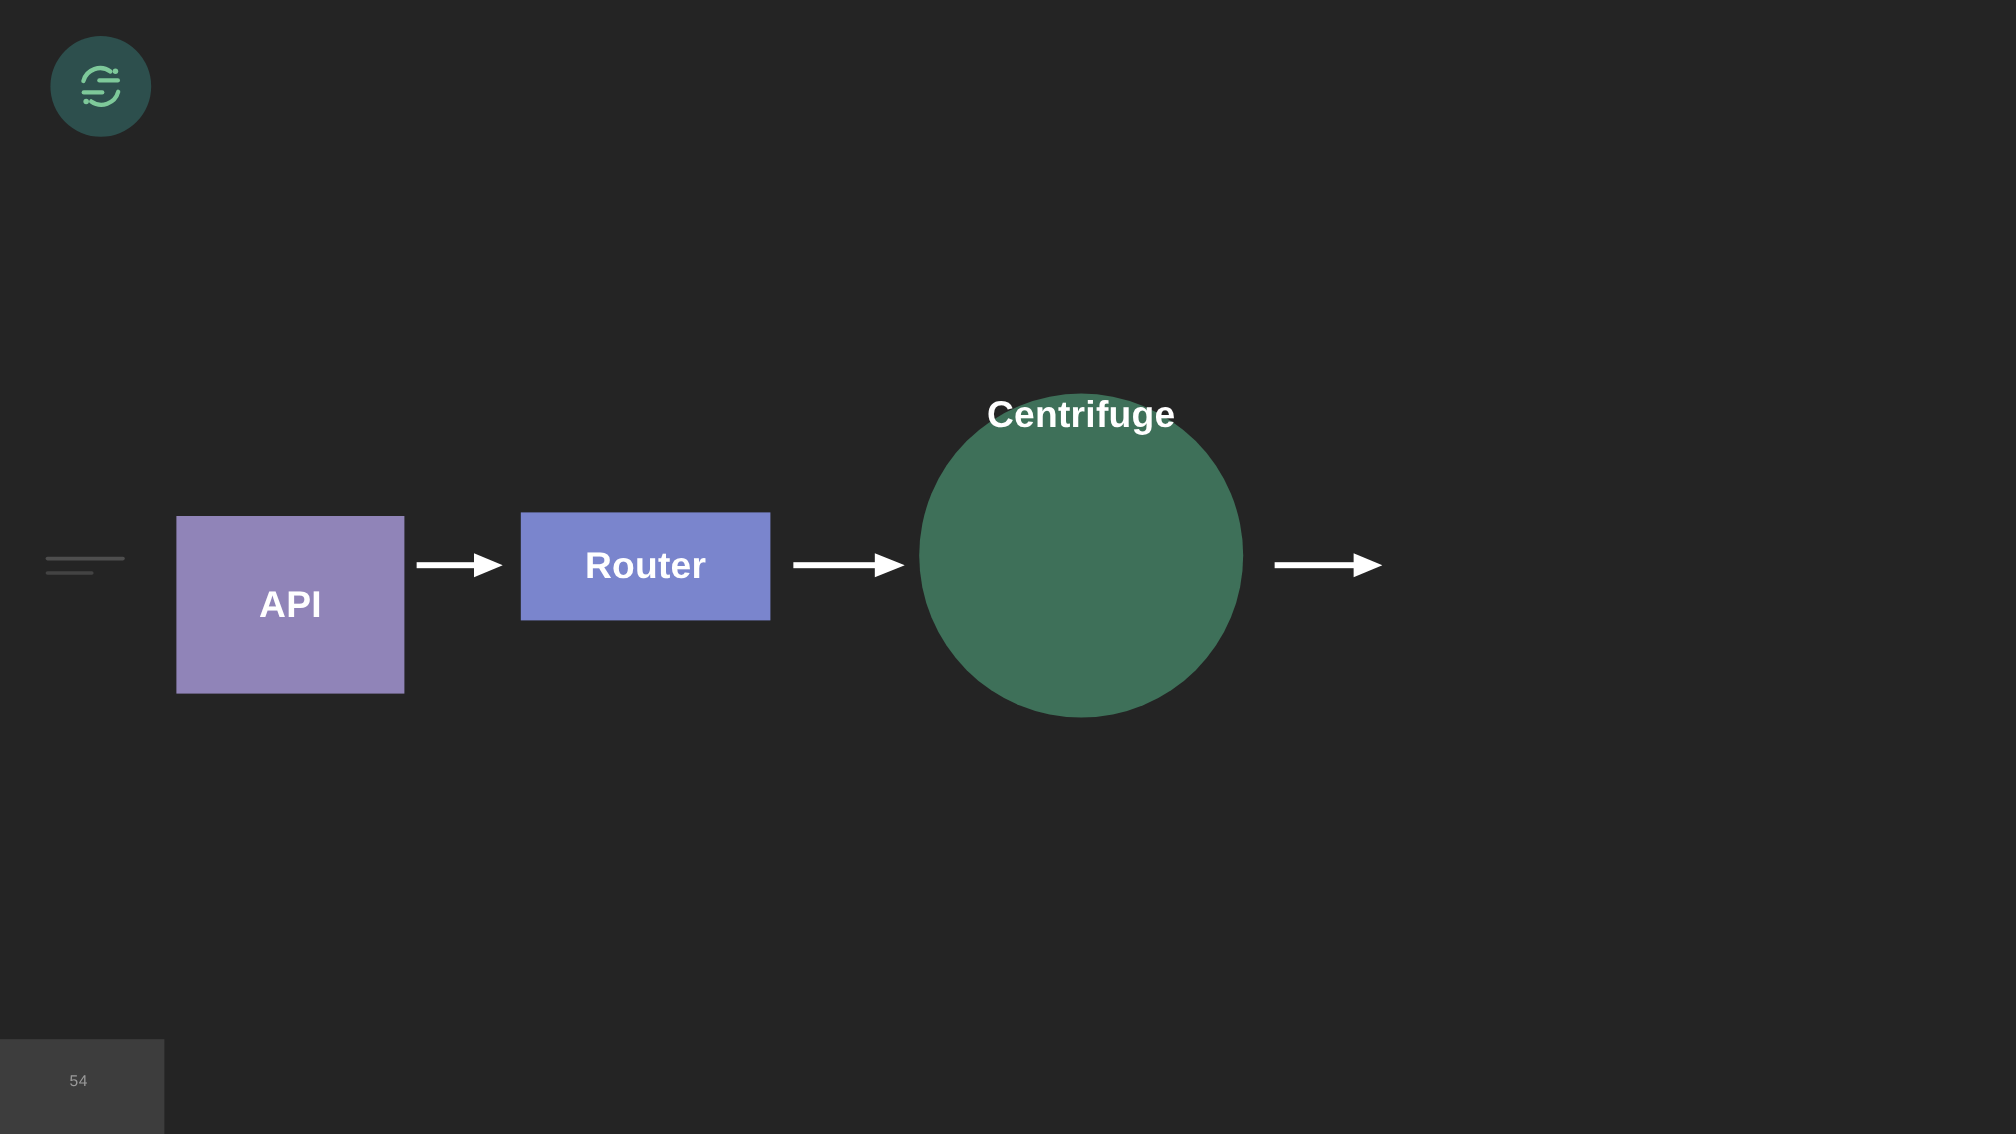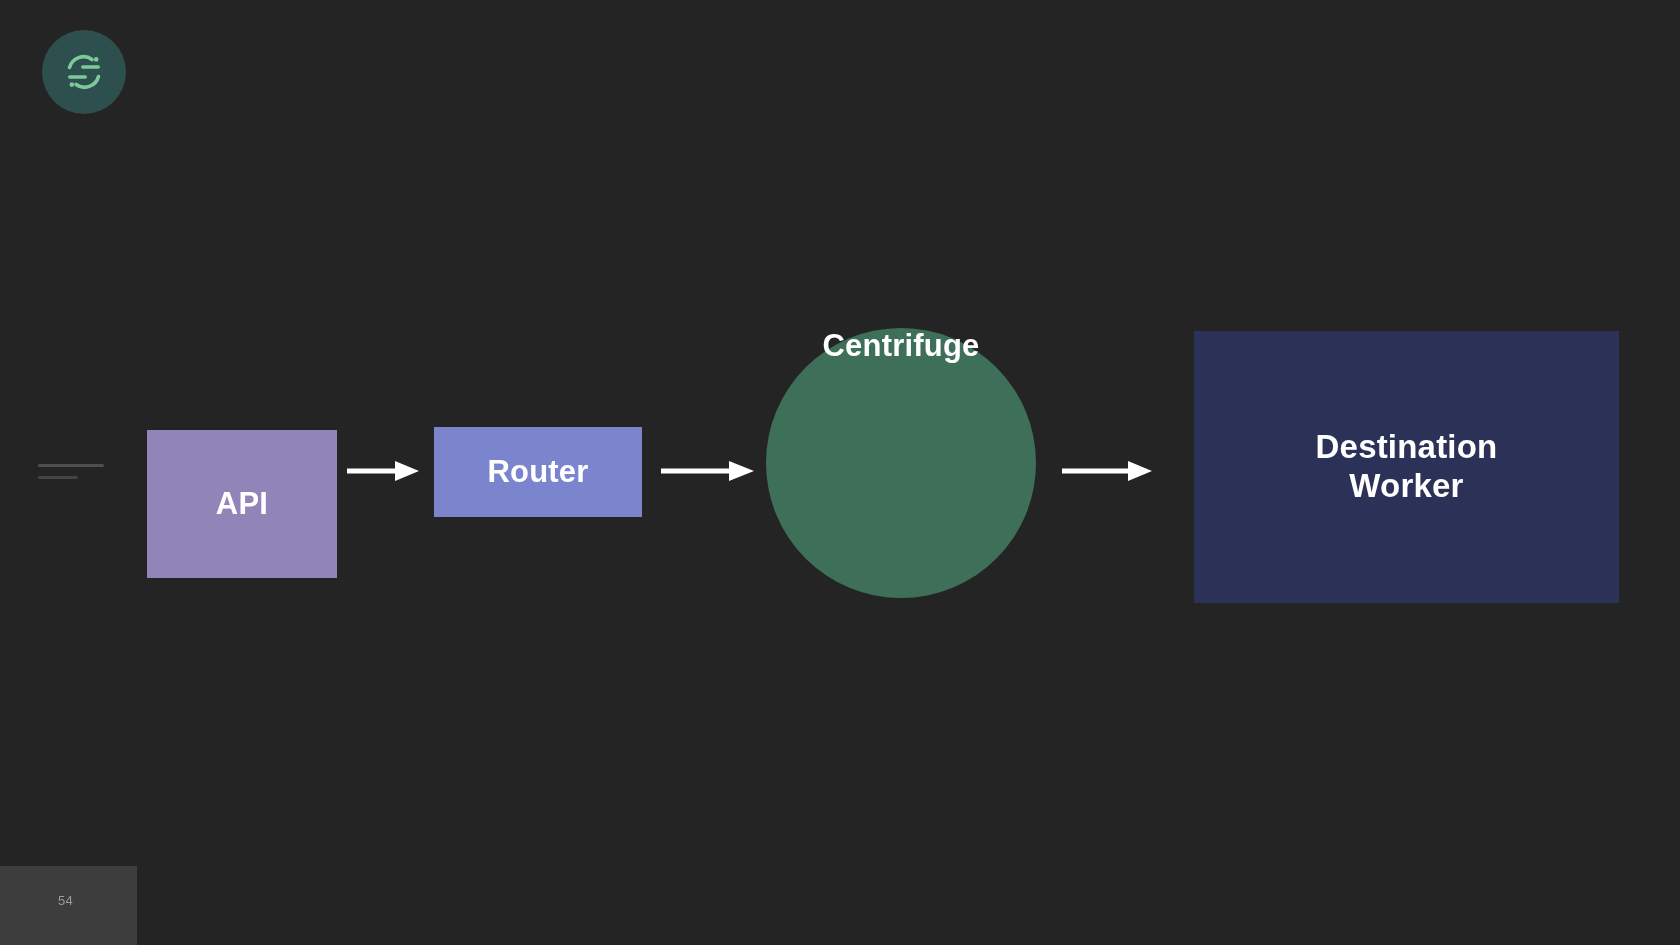--- a/index.html
+++ b/index.html
@@ -201,23 +201,17 @@
     <div class="node-label">Centrifuge</div>
   </div>
 
   <div class="arrow arrow-3">
     <svg viewBox="0 0 90 30" preserveAspectRatio="none" aria-hidden="true">
       <rect x="0" y="12.5" width="70" height="5" fill="#ffffff"></rect>
       <polygon points="66,5 90,15 66,25" fill="#ffffff"></polygon>
     </svg>
   </div>
 
-  <div class="node-destination">
-    <div class="node-label">
-      <span>Destination</span><br>
-      <span>Worker</span>
-    </div>
-  </div>
 
   <div class="footer-panel"></div>
   <div class="slide-number">54</div>
 
 </div>
 
 </body></html>

